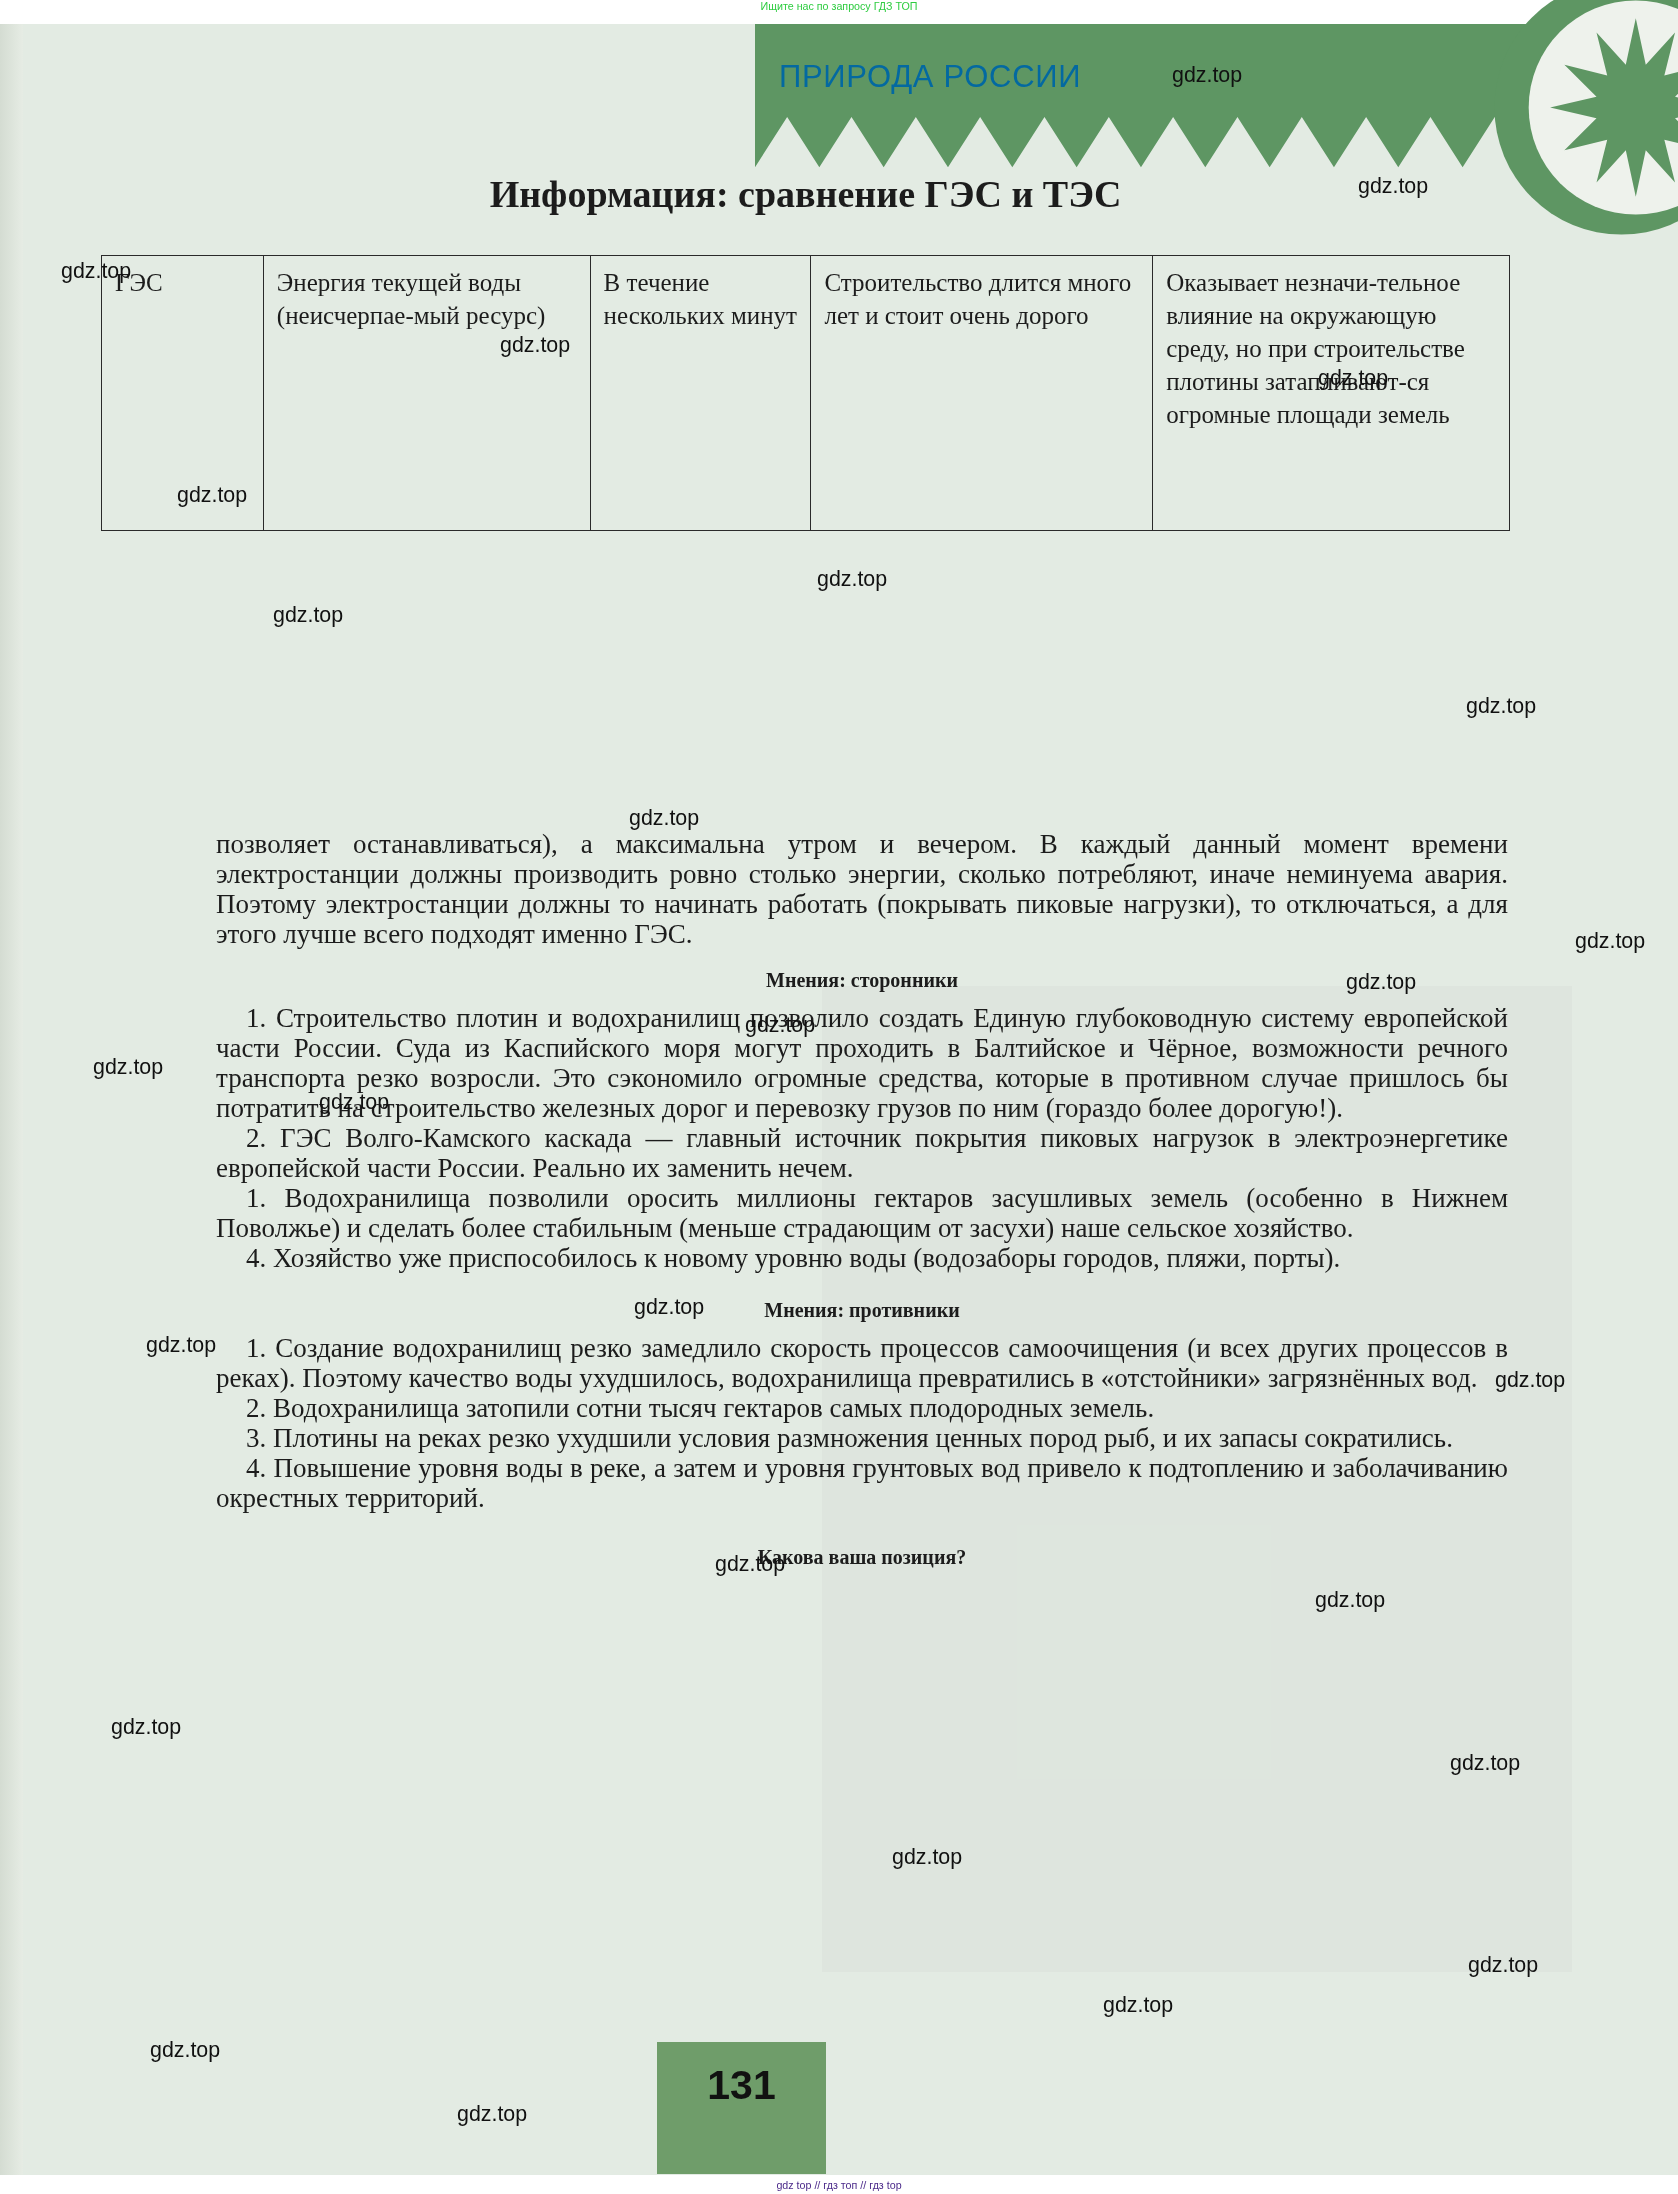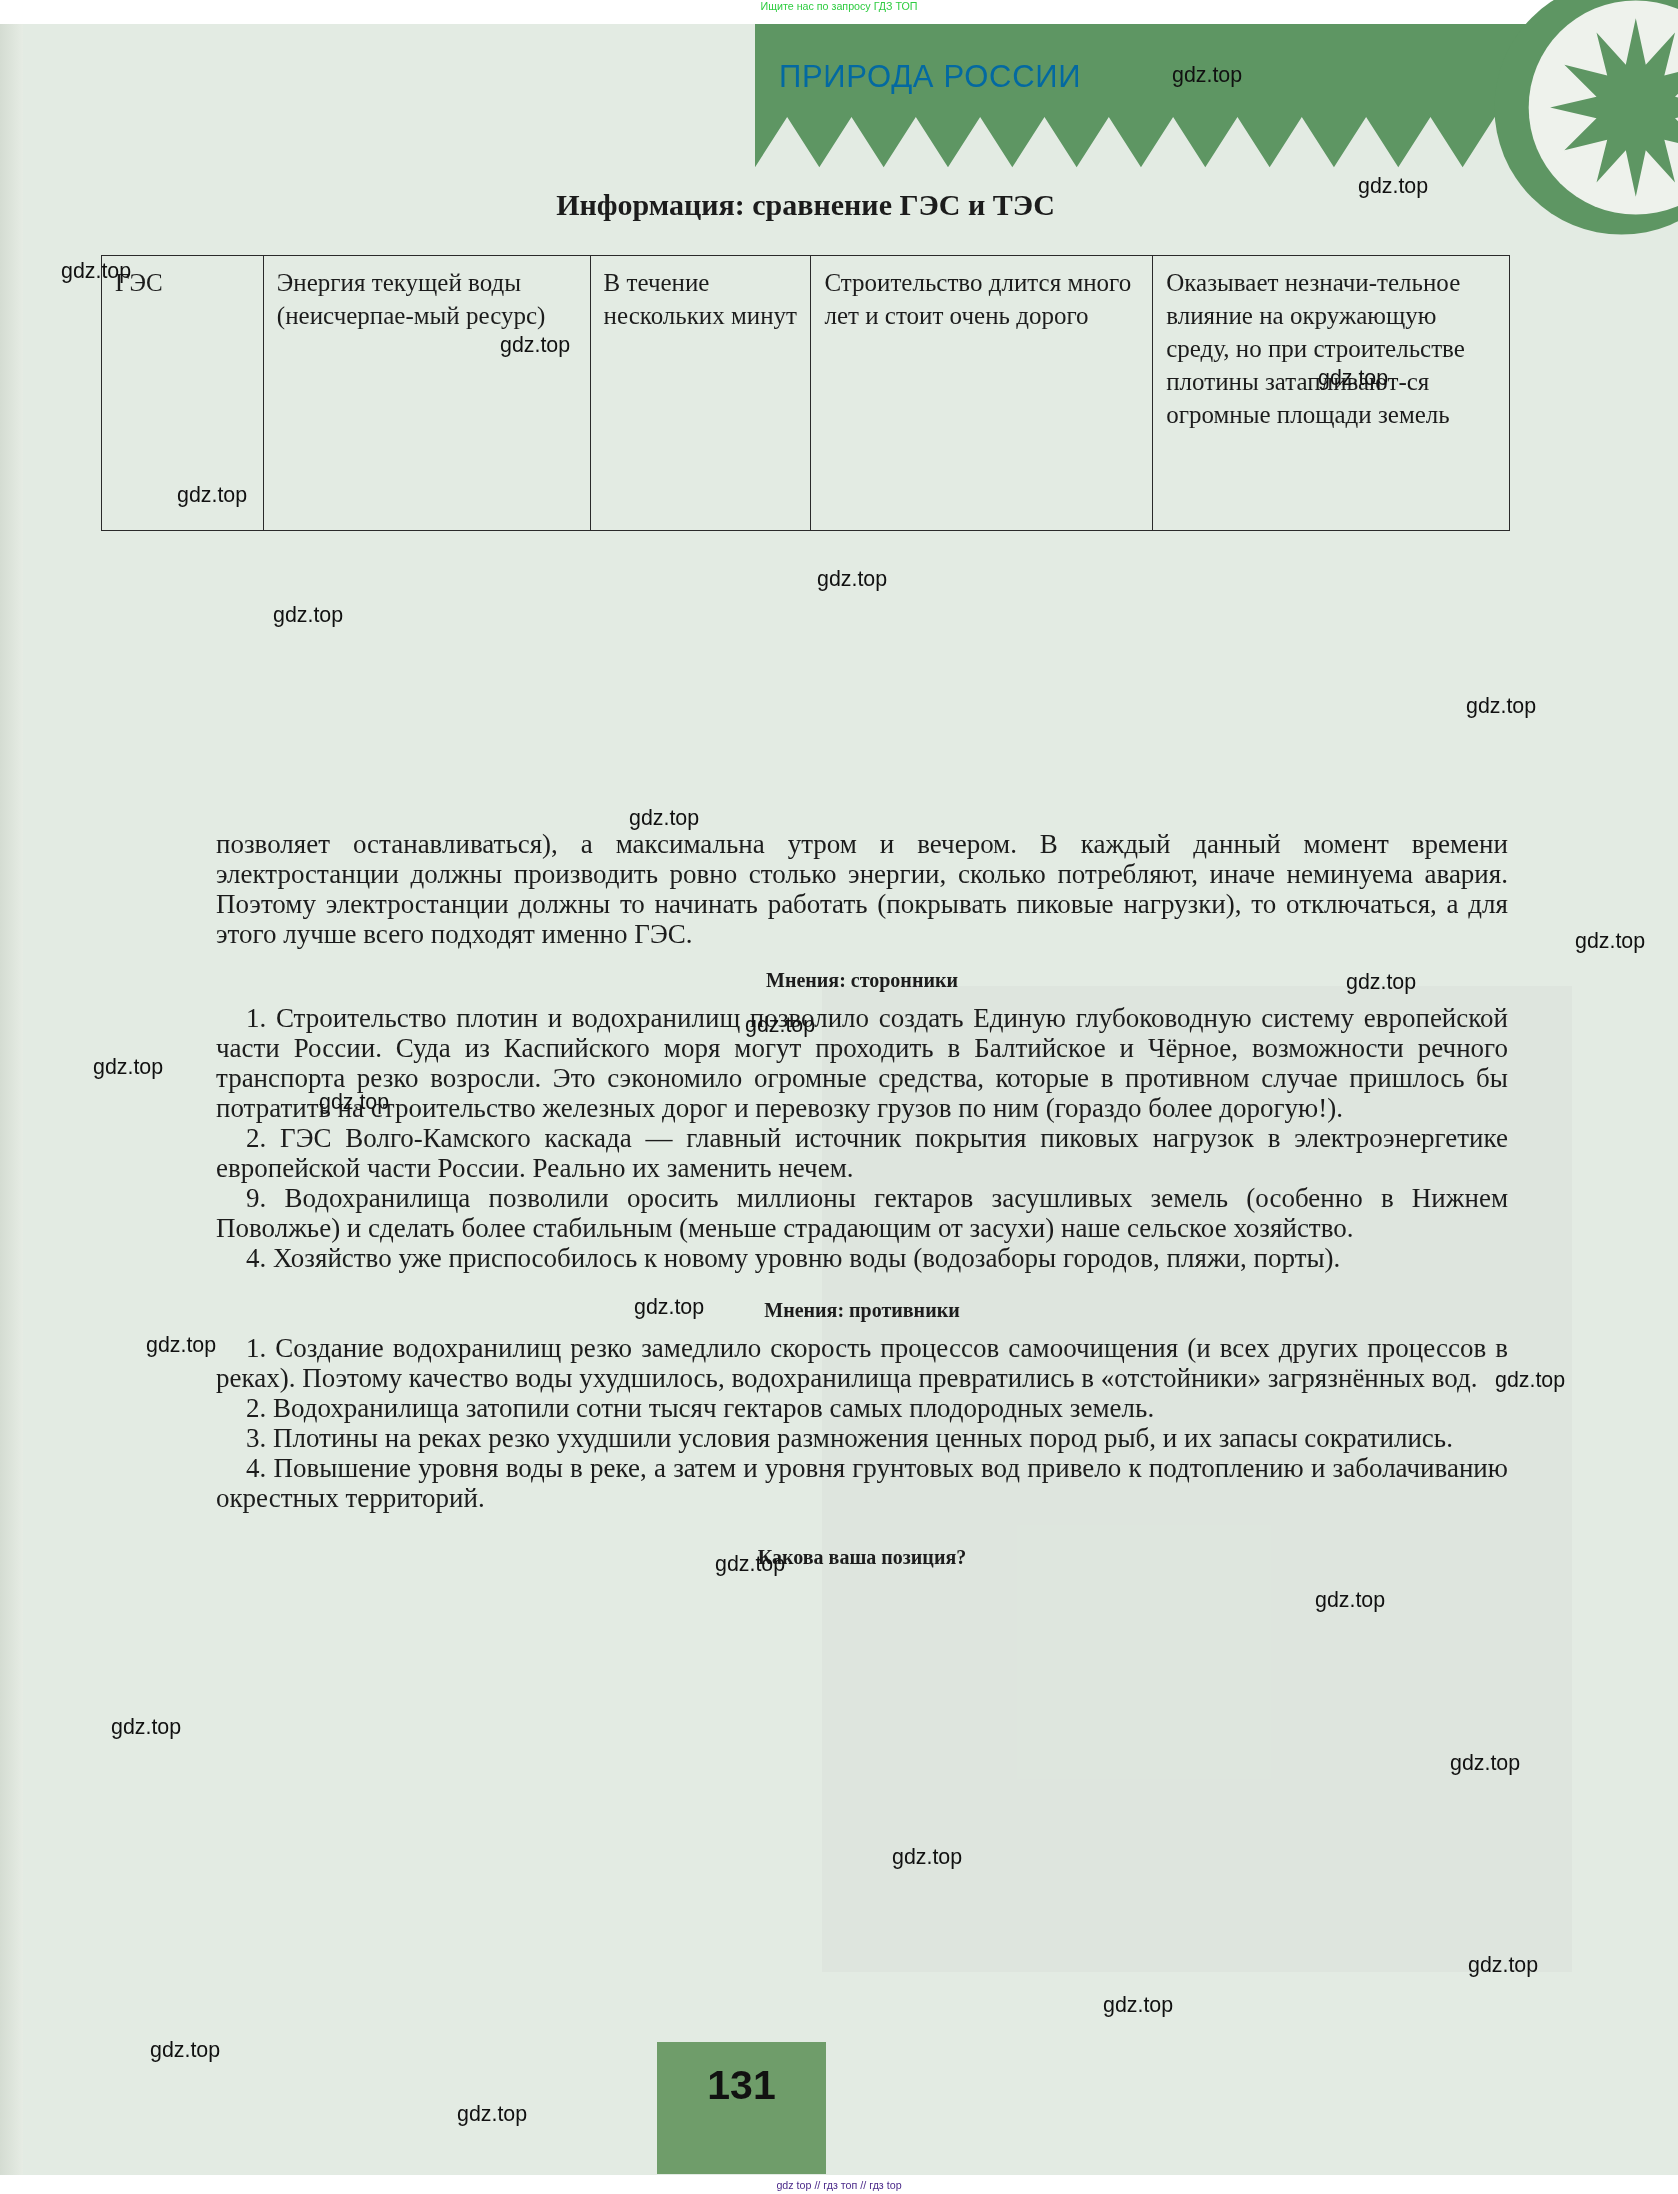--- a/index.html
+++ b/index.html
@@ -5,21 +5,21 @@
   html, body { margin:0; padding:0; }
   body { width:1678px; height:2194px; position:relative; overflow:hidden; background:#ffffff; font-family:"Liberation Serif","DejaVu Serif",serif; color:#1c1c1c; }
   .topstrip { position:absolute; left:0; top:0; width:1678px; height:23.6px; background:#ffffff; }
   .top-note { position:absolute; left:0; width:1678px; top:0; text-align:center; font-family:"Liberation Sans","DejaVu Sans",sans-serif; font-size:10.7px; color:#2ecc40; }
   .page { position:absolute; left:0; top:23.6px; width:1678px; height:2151px; background:#e3ebe3; }
   .spine { position:absolute; left:0; top:23.6px; width:23px; height:2151px; background:linear-gradient(90deg,#d4dcd2,#e6ece4); }
   .bleed { position:absolute; left:822px; top:986px; width:750px; height:986px; background:rgba(200,205,200,0.18); }
   .banner { position:absolute; left:755px; top:23.6px; width:872px; height:154px; }
   .banner-title { position:absolute; left:779px; top:59px; font-family:"Liberation Sans","DejaVu Sans",sans-serif; font-size:31px; letter-spacing:0.7px; color:#0369a1; }
   .emblem { position:absolute; left:1493px; top:-21.4px; width:257px; height:257px; }
-  .doc-title { position:absolute; left:101px; width:1409px; top:188px; text-align:center; font-weight:bold; font-size:30px; }
+  .doc-title { position:absolute; left:101px; width:1409px; top:172px; text-align:center; font-weight:bold; font-size:38px; }
   table.cmp { position:absolute; left:101px; top:255px; width:1409px; border-collapse:collapse; font-size:25px; line-height:33px; }
   table.cmp th, table.cmp td { border:1.4px solid #2a2a2a; vertical-align:top; padding:10px 13px; }
   table.cmp th { font-weight:bold; text-align:center; vertical-align:middle; height:97px; padding:7.1px 8.6px; }
   table.cmp td { height:254px; }
   table.cmp tr.r2 td { height:105px; }
   .body { position:absolute; left:216px; width:1292px; font-size:27px; line-height:30px; text-align:justify; }
   .body p { margin:0; text-indent:0; }
   .body p.ind { text-indent:30px; }
   .h { text-align:center; font-weight:bold; font-size:20px; }
   .wm { position:absolute; font-family:"Liberation Sans","DejaVu Sans",sans-serif; font-size:21.4px; color:#111; }
@@ -67,21 +67,21 @@
     <td>Оказывает незначи-тельное влияние на окружающую среду, но при строительстве плотины затапливают-ся огромные площади земель</td>
   </tr>
 </tbody>
   </table>
 
 <div class="body" style="top:829px;">
   <p>позволяет останавливаться), а максимальна утром и вечером. В каждый данный момент времени электростанции должны производить ровно столько энергии, сколько потребляют, иначе неминуема авария. Поэтому электростанции должны то начинать работать (покрывать пиковые нагрузки), то отключаться, а для этого лучше всего подходят именно ГЭС.</p>
   <div class="h" style="margin-top:15.7px;">Мнения: сторонники</div>
   <p class="ind" style="margin-top:8.6px;">1. Строительство плотин и водохранилищ позволило создать Единую глубоководную систему европейской части России. Суда из Каспийского моря могут проходить в Балтийское и Чёрное, возможности речного транспорта резко возросли. Это сэкономило огромные средства, которые в противном случае пришлось бы потратить на строительство железных дорог и перевозку грузов по ним (гораздо более дорогую!).</p>
   <p class="ind">2. ГЭС Волго-Камского каскада — главный источник покрытия пиковых нагрузок в электроэнергетике европейской части России. Реально их заменить нечем.</p>
-  <p class="ind">9. Водохранилища позволили оросить миллионы гектаров засушливых земель (особенно в Нижнем Поволжье) и сделать более стабильным (меньше страдающим от засухи) наше сельское хозяйство.</p>
+  <p class="ind">1. Водохранилища позволили оросить миллионы гектаров засушливых земель (особенно в Нижнем Поволжье) и сделать более стабильным (меньше страдающим от засухи) наше сельское хозяйство.</p>
   <p class="ind">4. Хозяйство уже приспособилось к новому уровню воды (водозаборы городов, пляжи, порты).</p>
   <div class="h" style="margin-top:21.4px;">Мнения: противники</div>
   <p class="ind" style="margin-top:8.6px;">1. Создание водохранилищ резко замедлило скорость процессов самоочищения (и всех других процессов в реках). Поэтому качество воды ухудшилось, водохранилища превратились в «отстойники» загрязнённых вод.</p>
   <p class="ind">2. Водохранилища затопили сотни тысяч гектаров самых плодородных земель.</p>
   <p class="ind">3. Плотины на реках резко ухудшили условия размножения ценных пород рыб, и их запасы сократились.</p>
   <p class="ind">4. Повышение уровня воды в реке, а затем и уровня грунтовых вод привело к подтоплению и заболачиванию окрестных территорий.</p>
   <div class="h" style="margin-top:29px;">Какова ваша позиция?</div>
 </div>
 
 <div class="wm" style="left:1172px;top:63px;">gdz.top</div>

